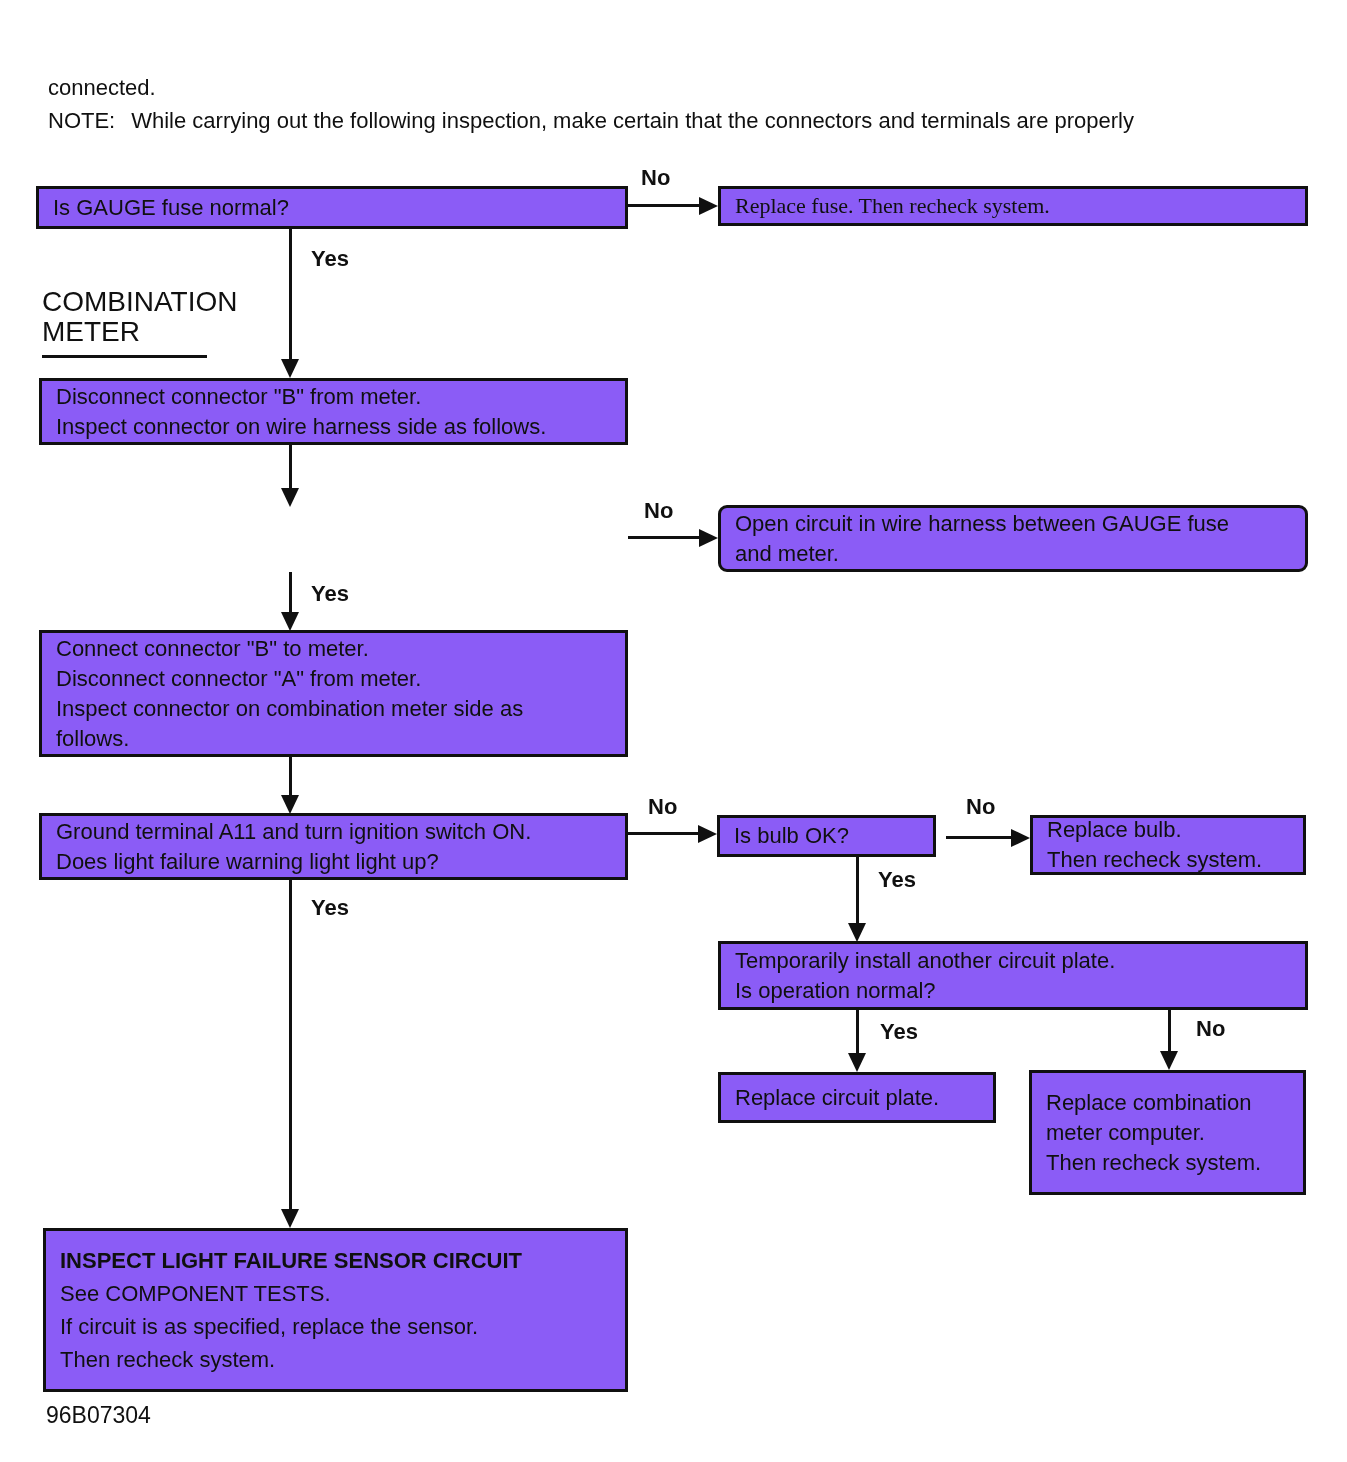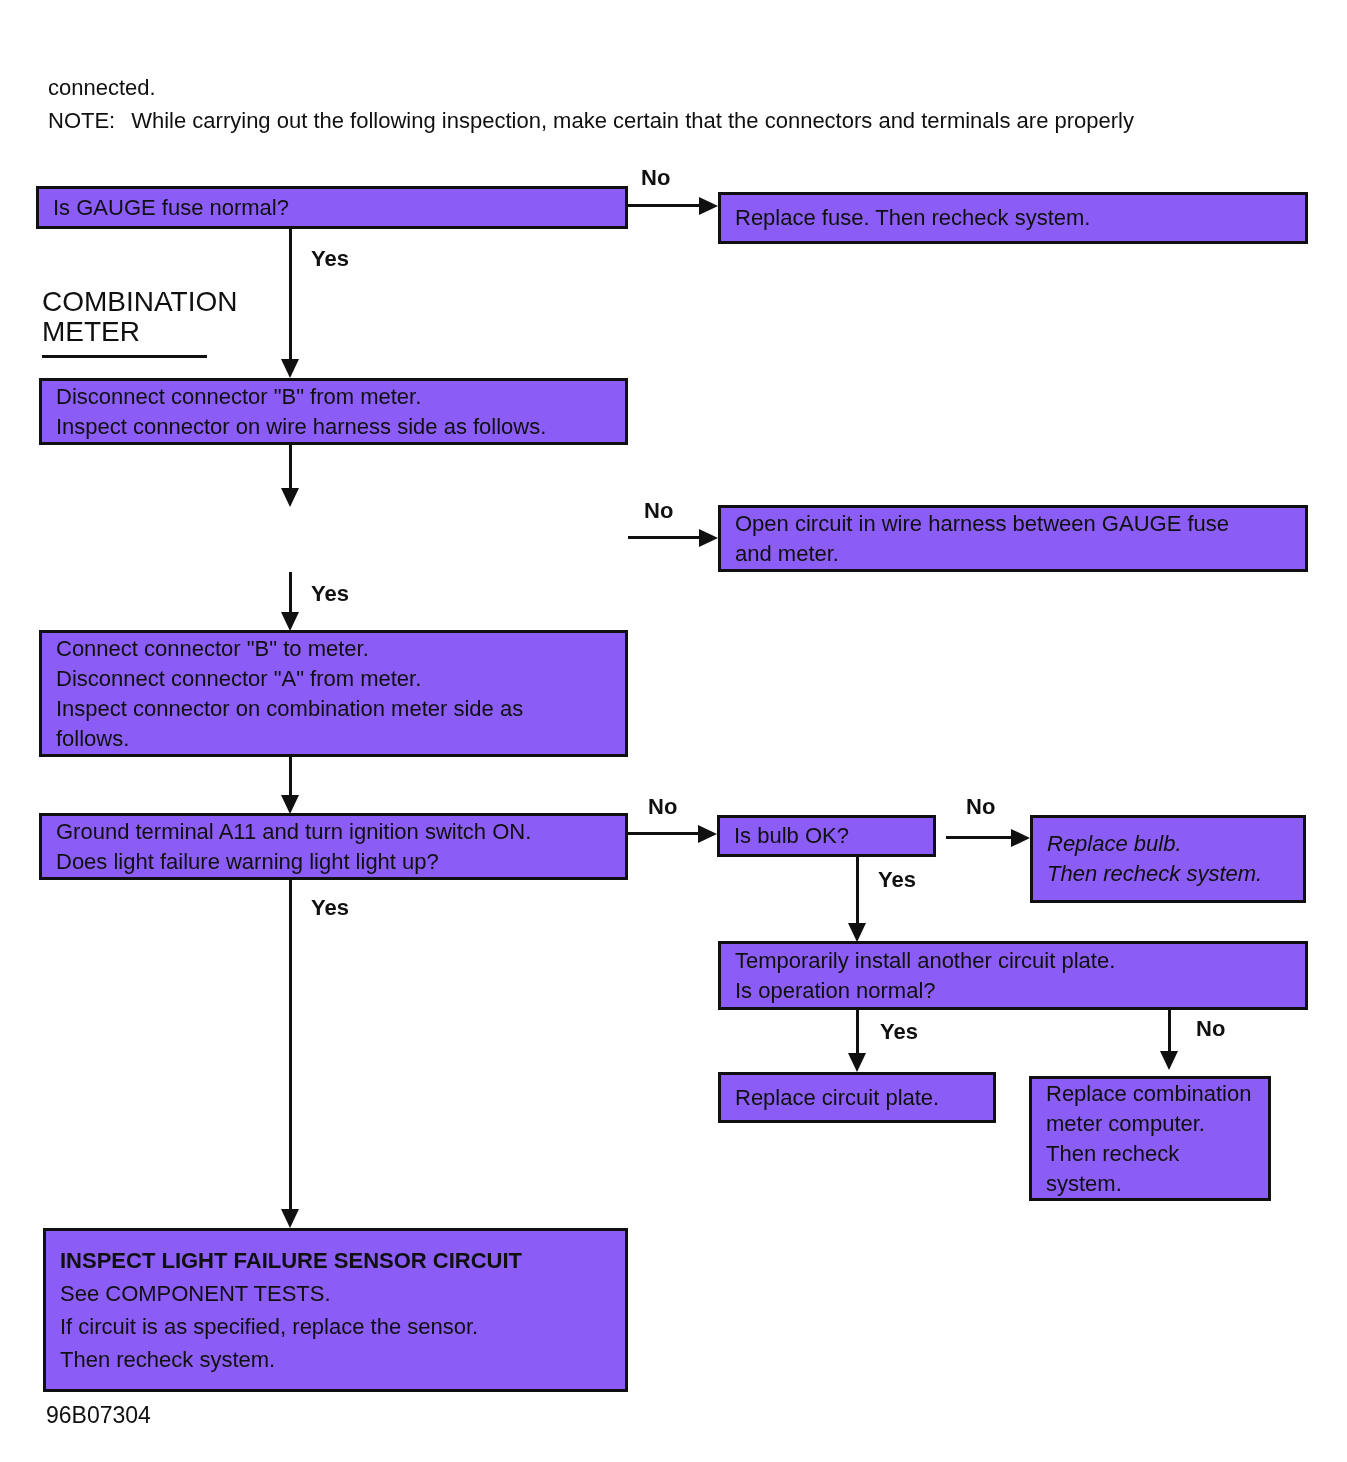--- a/index.html
+++ b/index.html
@@ -58,21 +58,21 @@
   </div>
 
   <div class="box" style="left:36px; top:186px; width:592px; height:43px;">
     <div>Is GAUGE fuse normal?</div>
   </div>
 
   <div class="branch-label" style="left:641px; top:166px;">No</div>
   <div class="hline" style="left:628px; top:204px; width:74px;"></div>
   <div class="ah-r" style="left:699px; top:197px;"></div>
 
-  <div class="box" style="left:718px; top:192px; width:590px; height:52px;">
+  <div class="box" style="left:718px; top:186px; width:590px; height:40px;font-family:Liberation Serif, serif;">
     <div>Replace fuse. Then recheck system.</div>
   </div>
 
   <div class="vline" style="left:289px; top:229px; height:132px;"></div>
   <div class="ah-d" style="left:281px; top:359px;"></div>
   <div class="branch-label" style="left:311px; top:247px;">Yes</div>
 
   <div class="section-label">
     <div>COMBINATION</div>
     <div>METER</div>
@@ -84,21 +84,21 @@
   </div>
 
   <div class="vline" style="left:289px; top:445px; height:44px;"></div>
   <div class="ah-d" style="left:281px; top:488px;"></div>
 
 
   <div class="branch-label" style="left:644px; top:499px;">No</div>
   <div class="hline" style="left:628px; top:536px; width:74px;"></div>
   <div class="ah-r" style="left:699px; top:529px;"></div>
 
-  <div class="box" style="left:718px; top:505px; width:590px; height:67px;">
+  <div class="box" style="left:718px; top:505px; width:590px; height:67px;border-radius:9px;">
     <div>Open circuit in wire harness between GAUGE fuse</div>
     <div>and meter.</div>
   </div>
 
   <div class="vline" style="left:289px; top:572px; height:42px;"></div>
   <div class="ah-d" style="left:281px; top:612px;"></div>
   <div class="branch-label" style="left:311px; top:582px;">Yes</div>
 
   <div class="box" style="left:39px; top:630px; width:589px; height:127px;">
     <div>Connect connector "B" to meter.</div>
@@ -120,21 +120,21 @@
   <div class="ah-r" style="left:698px; top:825px;"></div>
 
   <div class="box" style="left:717px; top:815px; width:219px; height:42px;">
     <div>Is bulb OK?</div>
   </div>
 
   <div class="branch-label" style="left:966px; top:795px;">No</div>
   <div class="hline" style="left:946px; top:836px; width:66px;"></div>
   <div class="ah-r" style="left:1011px; top:829px;"></div>
 
-  <div class="box" style="left:1030px; top:815px; width:276px; height:88px;font-style:italic;">
+  <div class="box" style="left:1030px; top:815px; width:276px; height:60px;">
     <div>Replace bulb.</div>
     <div>Then recheck system.</div>
   </div>
 
   <div class="vline" style="left:856px; top:857px; height:68px;"></div>
   <div class="ah-d" style="left:848px; top:923px;"></div>
   <div class="branch-label" style="left:878px; top:868px;">Yes</div>
 
   <div class="box" style="left:718px; top:941px; width:590px; height:69px;">
     <div>Temporarily install another circuit plate.</div>
@@ -146,21 +146,21 @@
   <div class="branch-label" style="left:880px; top:1020px;">Yes</div>
 
   <div class="vline" style="left:1168px; top:1010px; height:43px;"></div>
   <div class="ah-d" style="left:1160px; top:1051px;"></div>
   <div class="branch-label" style="left:1196px; top:1017px;">No</div>
 
   <div class="box" style="left:718px; top:1072px; width:278px; height:51px;">
     <div>Replace circuit plate.</div>
   </div>
 
-  <div class="box" style="left:1029px; top:1070px; width:242px; height:125px;margin-top:6px;">
+  <div class="box" style="left:1029px; top:1070px; width:277px; height:125px;">
     <div>Replace combination</div>
     <div>meter computer.</div>
     <div>Then recheck system.</div>
   </div>
 
   <div class="vline" style="left:289px; top:880px; height:330px;"></div>
   <div class="ah-d" style="left:281px; top:1209px;"></div>
   <div class="branch-label" style="left:311px; top:896px;">Yes</div>
 
   <div class="box" style="left:43px; top:1228px; width:585px; height:164px; justify-content:center;">

